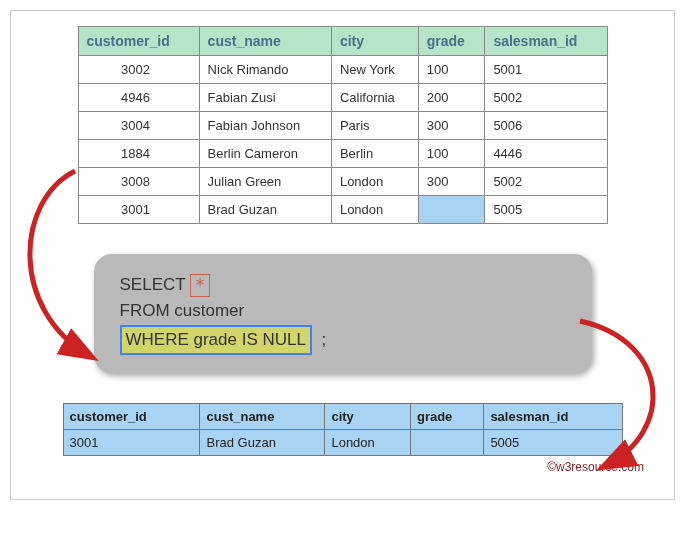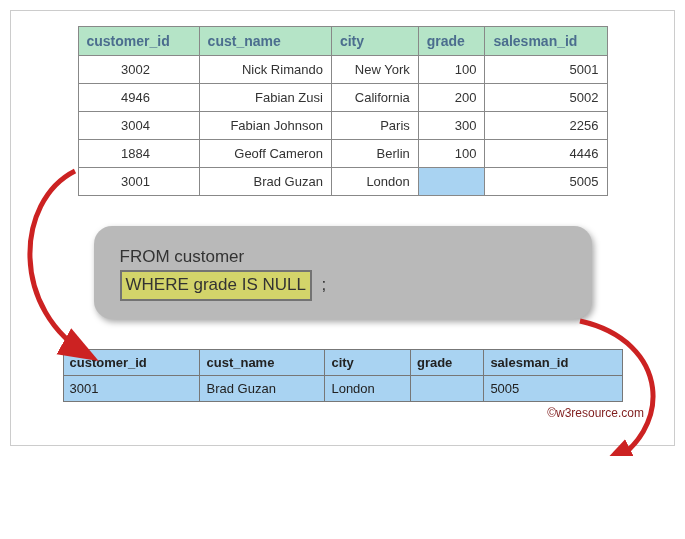--- a/index.html
+++ b/index.html
@@ -28,21 +28,20 @@
     text-align: left;
     padding: 6px 8px;
     border: 1px solid #888;
     font-size: 14px;
   }
   .source-table td {
     border: 1px solid #888;
     padding: 6px 8px;
     color: #333;
     background: #fff;
-    text-align: right;
   }
   .source-table td.id-col {
     text-align: center;
     padding-right: 14px;
   }
   .source-table td.null-cell {
     background: #a9d3f2;
   }
   .query-box {
     background: #b9b9b9;
@@ -60,21 +59,21 @@
     border: 1px solid #d06050;
     padding: 0 4px;
     color: #d06050;
     font-family: monospace;
     line-height: 1.2;
     vertical-align: middle;
   }
   .where-hl {
     display: inline-block;
     background: #d3d46a;
-    border: 2px solid #737373;
+    border: 2px solid #3b82f6;
     padding: 0 4px;
   }
   .result-table {
     border-collapse: collapse;
     width: 560px;
     margin: 0 auto;
   }
   .result-table th {
     background: #a9d3f2;
     color: #222;
@@ -130,40 +129,51 @@
           <td>Fabian Zusi</td>
           <td>California</td>
           <td>200</td>
           <td>5002</td>
         </tr>
         <tr>
           <td class="id-col">3004</td>
           <td>Fabian Johnson</td>
           <td>Paris</td>
           <td>300</td>
-          <td>2256</td>
+          <td>5006</td>
         </tr>
         <tr>
           <td class="id-col">1884</td>
-          <td>Geoff Cameron</td>
+          <td>Berlin Cameron</td>
           <td>Berlin</td>
           <td>100</td>
           <td>4446</td>
+        </tr>
+        <tr>
+          <td class="id-col">3008</td>
+          <td>Julian Green</td>
+          <td>London</td>
+          <td>300</td>
+          <td>5002</td>
         </tr>
         <tr>
           <td class="id-col">3001</td>
           <td>Brad Guzan</td>
           <td>London</td>
           <td class="null-cell"></td>
           <td>5005</td>
         </tr>
       </tbody>
   </table>
 
   <div class="query-box">
+    <div>
+      <span>SELECT</span>
+      <span class="star-box">*</span>
+    </div>
     <div>FROM customer</div>
     <div>
       <span class="where-hl">WHERE grade IS NULL</span>
       &nbsp;<span>;</span>
     </div>
   </div>
 
   <table class="result-table">
     <thead>
       <tr>

